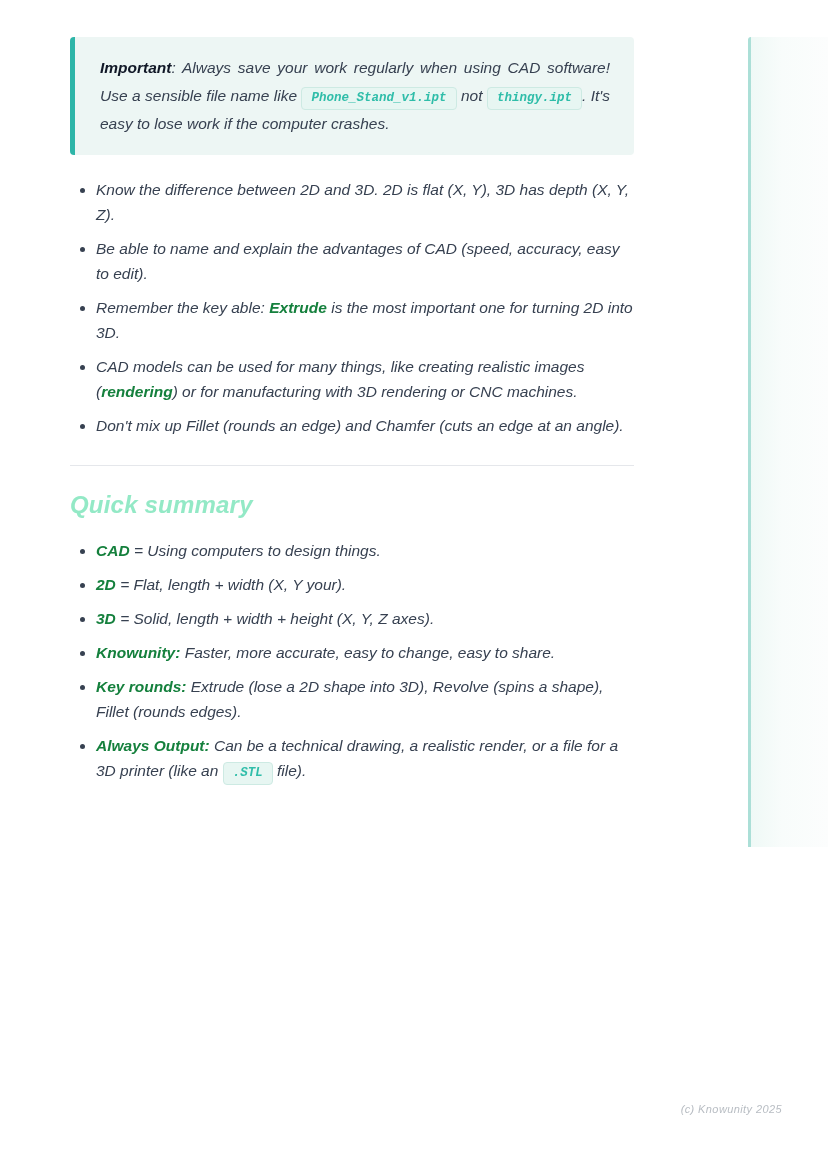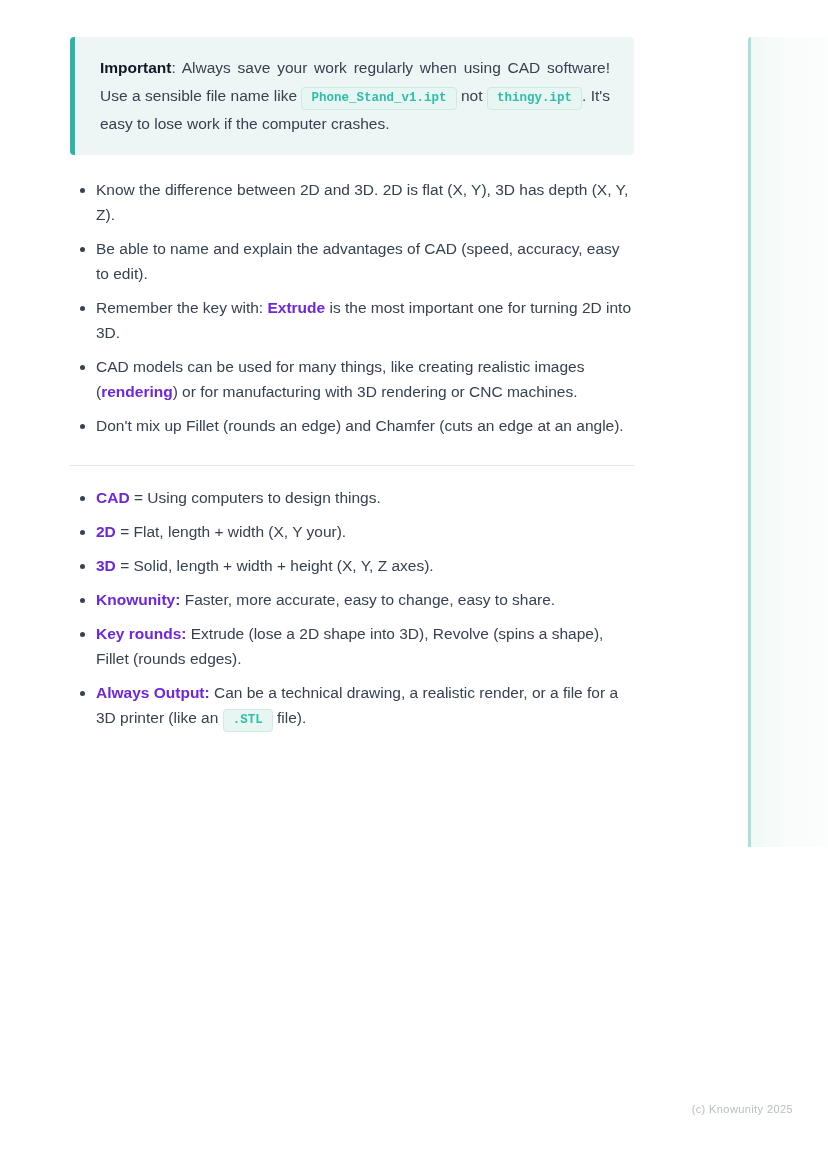--- a/index.html
+++ b/index.html
@@ -1,15 +1,15 @@
 <!DOCTYPE html>
 <html><head>
 <meta charset="utf-8">
 <style>
-  * { margin: 0; padding: 0; box-sizing: border-box; }
+  * { margin: 0; padding: 0; box-sizing: border-box; font-style: italic; }
   html, body { background: #ffffff; }
   .page {
     position: relative;
     width: 828px;
     height: 1171px;
     background: #ffffff;
     font-family: "Liberation Sans", "DejaVu Sans", sans-serif;
     color: #374151;
     overflow: hidden;
   }
@@ -51,21 +51,21 @@
     padding-left: 26px;
     list-style: disc outside;
   }
   ul.doc-list li {
     font-size: 15.5px;
     line-height: 25px;
     margin-bottom: 9px;
     color: #374151;
   }
   ul.doc-list li::marker { color: #374151; }
-  ul.doc-list b { color: #6d28d9; font-weight: 700; }
+  ul.doc-list b { color: #15803d; font-weight: 700; }
   
   .divider {
     border: none;
     border-top: 1px solid #e5e7eb;
     margin-top: 27px;
   }
   
   .summary-heading {
     margin-top: 25px;
     font-size: 24px;
@@ -82,47 +82,48 @@
     width: 80px;
     height: 810px;
     background: linear-gradient(to right, #eff9f6 0%, #f8fcfb 40%, #fcfdfd 100%);
     border-left: 3px solid #abdfd7;
     border-top-left-radius: 3px;
   }
   
   .footer {
     position: absolute;
     top: 1103px;
-    right: 35px;
+    right: 46px;
     font-size: 11px;
     letter-spacing: 0.4px;
     color: #b8bdc3;
   }
 </style>
 </head>
 <body>
 
 <div class="page">
 
   <div class="content">
 
     <div class="callout">
       <b>Important</b><span>: Always save your work regularly when using CAD software! Use a sensible file name like </span><span class="code-pill">Phone_Stand_v1.ipt</span><span> not </span><span class="code-pill">thingy.ipt</span><span>. It's easy to lose work if the computer crashes.</span>
     </div>
 
     <ul class="doc-list">
       <li><span>Know the difference between 2D and 3D. 2D is flat (X, Y), 3D has depth (X, Y, Z).</span></li>
       <li><span>Be able to name and explain the advantages of CAD (speed, accuracy, easy to edit).</span></li>
-      <li><span>Remember the key with: </span><b>Extrude</b><span> is the most important one for turning 2D into 3D.</span></li>
+      <li><span>Remember the key able: </span><b>Extrude</b><span> is the most important one for turning 2D into 3D.</span></li>
       <li><span>CAD models can be used for many things, like creating realistic images (</span><b>rendering</b><span>) or for manufacturing with 3D rendering or CNC machines.</span></li>
       <li><span>Don't mix up Fillet (rounds an edge) and Chamfer (cuts an edge at an angle).</span></li>
     </ul>
 
     <hr class="divider">
 
+    <h2 class="summary-heading">Quick summary</h2>
 
     <ul class="doc-list summary-list">
       <li><b>CAD</b><span> = Using computers to design things.</span></li>
       <li><b>2D</b><span> = Flat, length + width (X, Y your).</span></li>
       <li><b>3D</b><span> = Solid, length + width + height (X, Y, Z axes).</span></li>
       <li><b>Knowunity:</b><span> Faster, more accurate, easy to change, easy to share.</span></li>
       <li><b>Key rounds:</b><span> Extrude (lose a 2D shape into 3D), Revolve (spins a shape), Fillet (rounds edges).</span></li>
       <li><b>Always Output:</b><span> Can be a technical drawing, a realistic render, or a file for a 3D printer (like an </span><span class="code-pill">.STL</span><span> file).</span></li>
     </ul>
 

